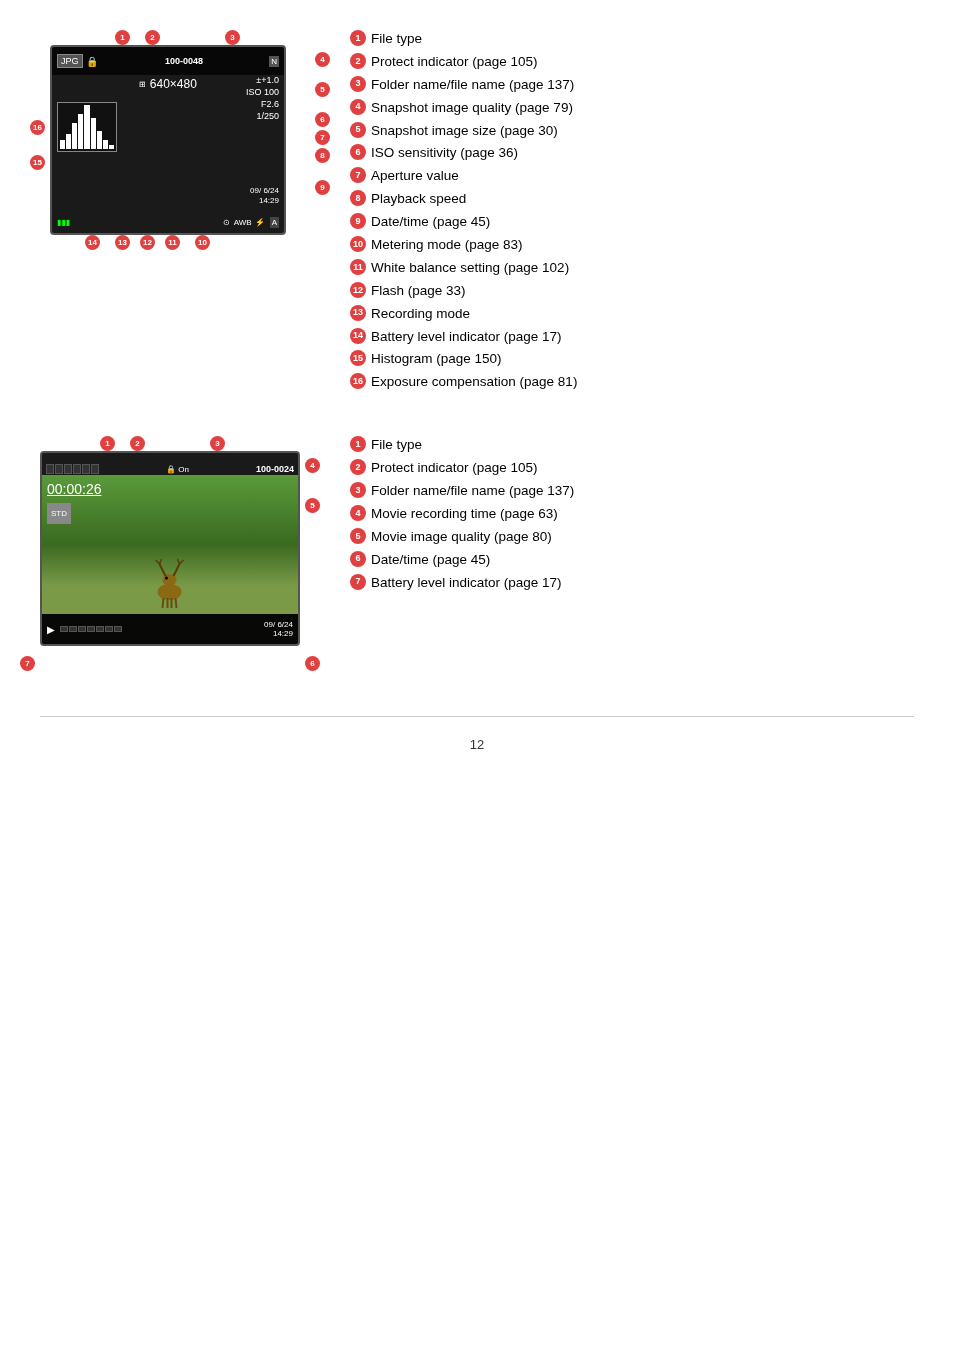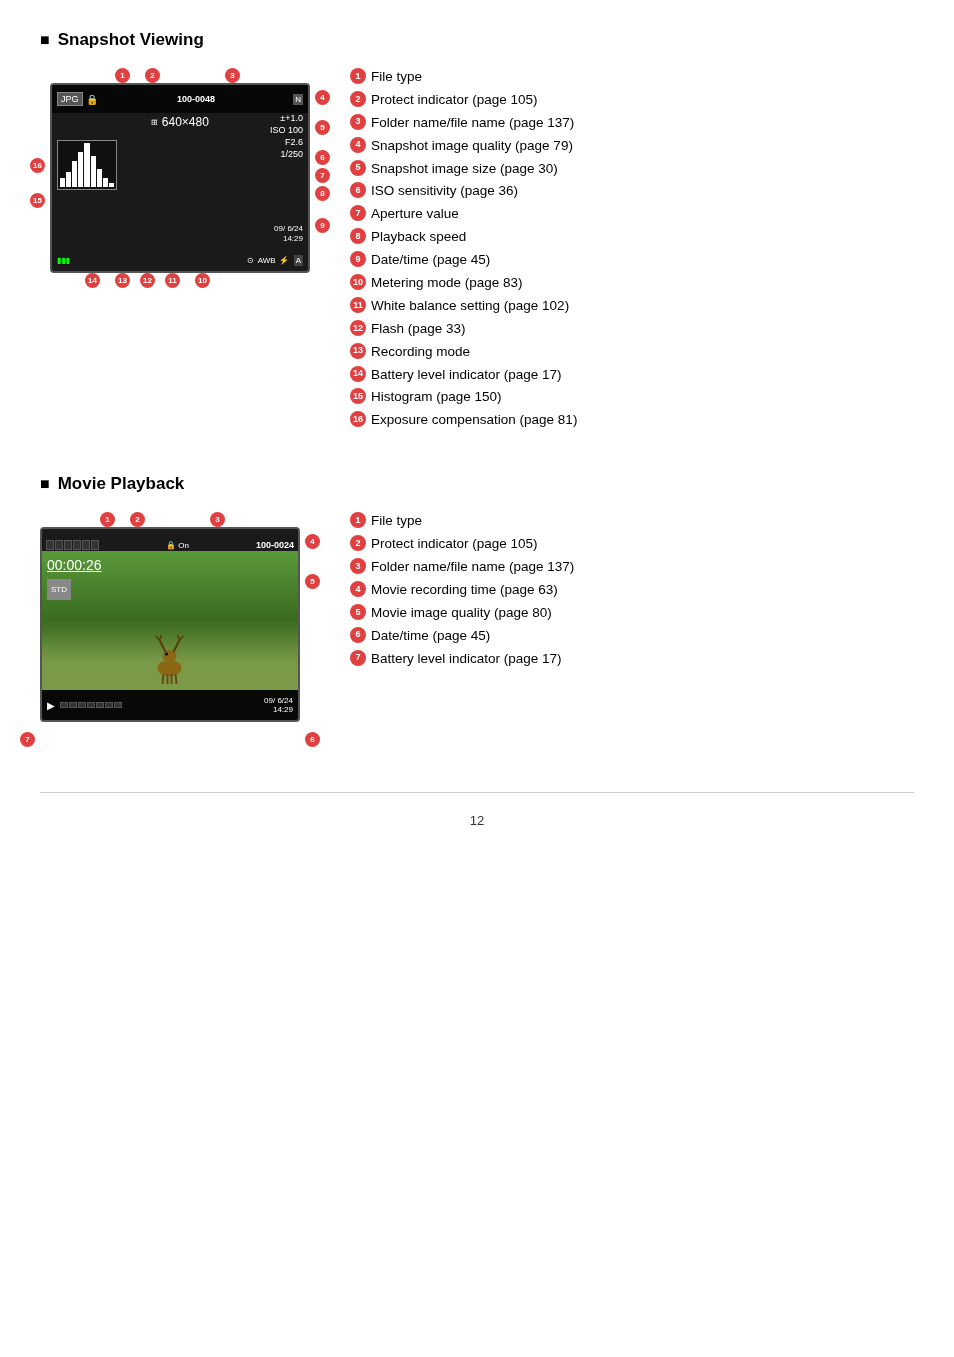--- a/index.html
+++ b/index.html
@@ -133,29 +133,28 @@
     .display-wrapper {
       position: relative;
       width: 260px;
       margin: 0 auto;
     }
   </style>
 </head>
 <body>
 
 <div class="section">
-  <div class="section-title">Snapshot Viewing</div>
   <div class="section-content">
 
     <div class="camera-display">
       <div class="display-wrapper">
 
         <div style="position:relative; width:260px; height:220px;">
 
-          <div class="camera-screen camera-screen-snapshot" style="position:absolute; top:15px; left:0; width:260px; height:190px;">
+          <div class="camera-screen camera-screen-snapshot" style="position:absolute; top:15px; left:0; width:236px; height:190px;">
 
             <div style="position:absolute; top:0; left:0; right:0; height:28px; background:rgba(0,0,0,0.7); display:flex; align-items:center; justify-content:space-between; padding:0 5px;">
               <div style="display:flex; gap:4px; align-items:center;">
                 <span style="color:#fff; font-size:9px; background:#555; padding:1px 3px; border:1px solid #888;">JPG</span>
                 <span style="color:#0af; font-size:10px;">🔒</span>
               </div>
               <span style="color:#fff; font-size:9px; font-weight:bold;">100-0048</span>
               <span style="color:#fff; font-size:8px; background:#555; padding:1px 2px;">N</span>
             </div>
 
@@ -303,21 +302,20 @@
       </li>
       <li>
         <span class="num-circle">16</span>
         <span>Exposure compensation (page 81)</span>
       </li>
     </ul>
   </div>
 </div>
 
 <div class="section">
-  <div class="section-title">Movie Playback</div>
   <div class="section-content">
 
     <div class="camera-display">
       <div style="position:relative; width:260px; height:240px;">
 
         <div class="movie-screen" style="position:absolute; top:15px; left:0; width:260px; height:195px;">
 
           <div style="position:absolute; top:0; left:0; right:0; height:22px; background:#1a1a1a; display:flex; align-items:center; gap:2px; padding:16px 4px;">
             <div style="display:flex; gap:1px;">
               <div style="width:8px; height:10px; background:#333; border:1px solid #555;"></div>

